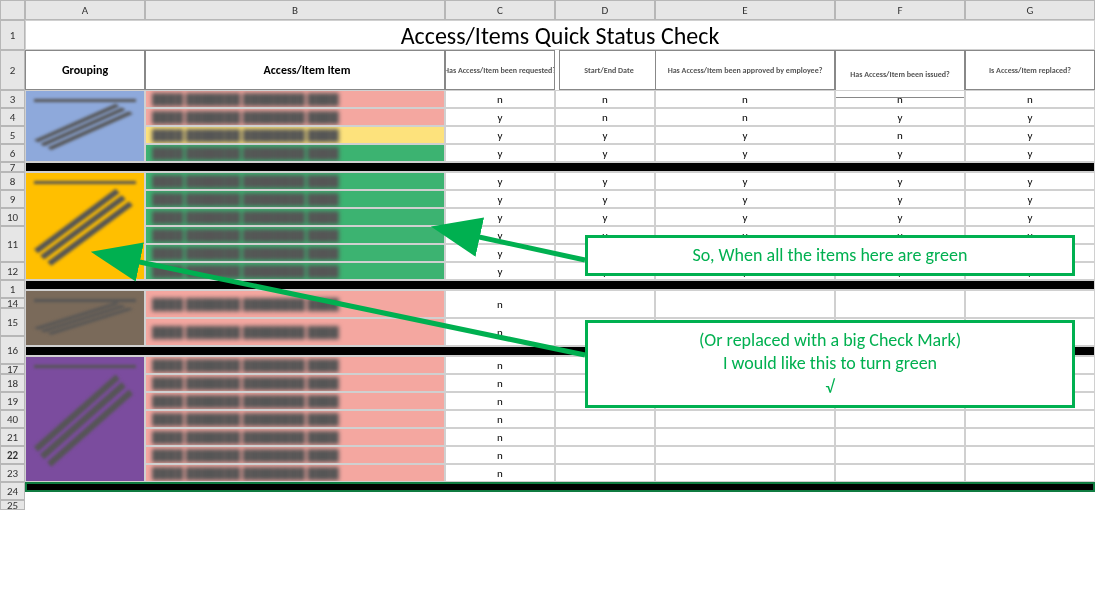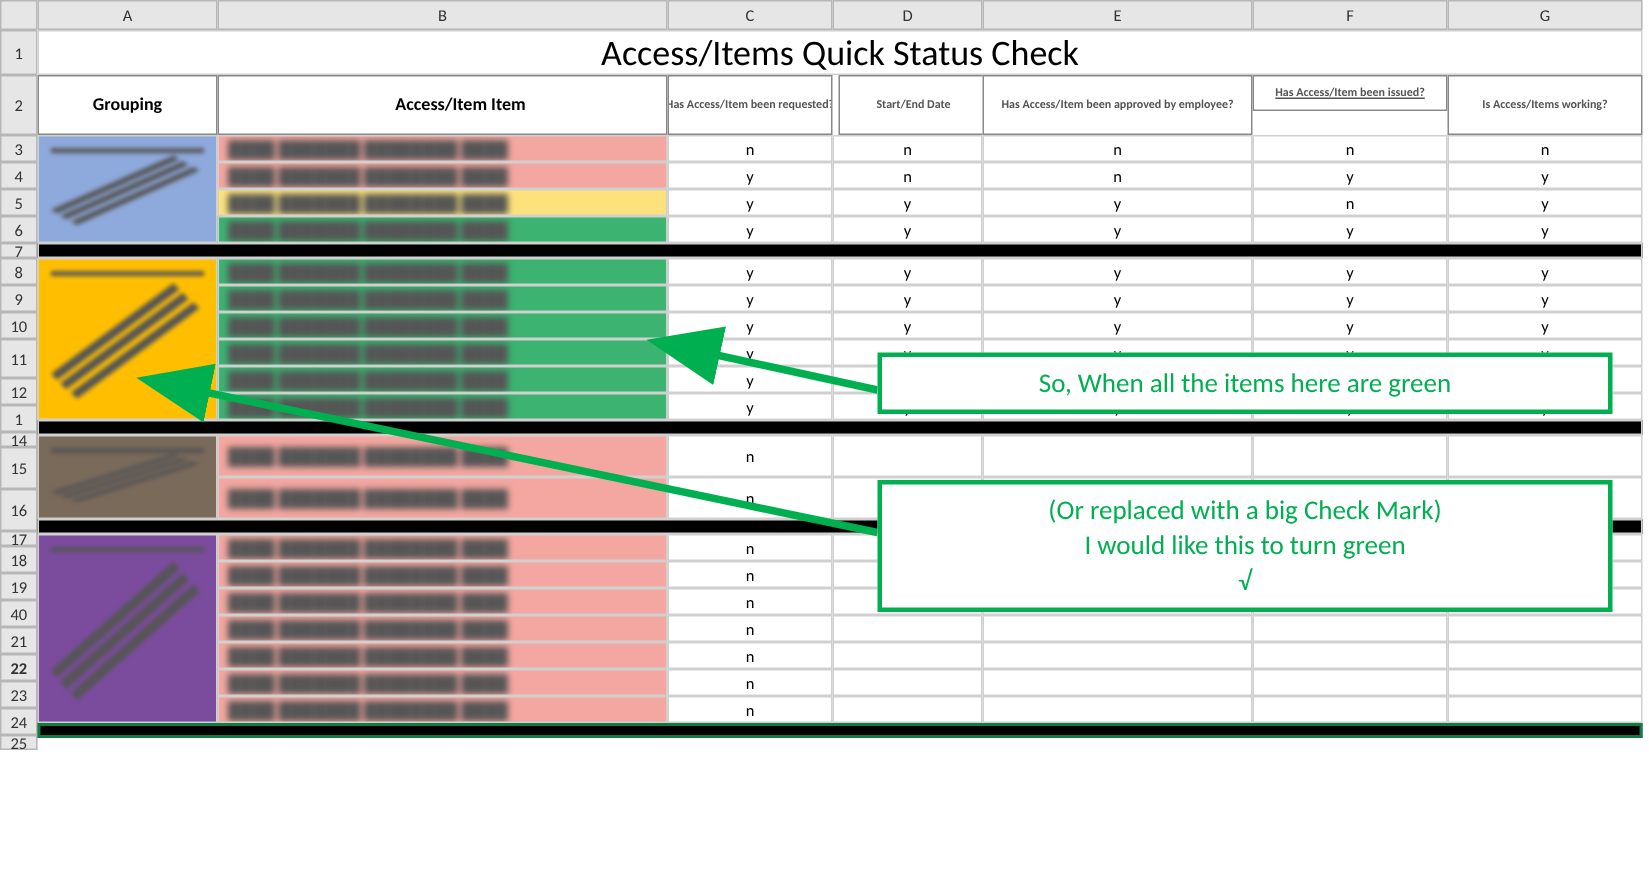--- a/index.html
+++ b/index.html
@@ -145,21 +145,21 @@
     <div class="rh" style="height: 30px;">1</div>
     <div class="rh" style="height: 40px;">2</div>
     <div class="rh" style="height: 18px;">3</div>
     <div class="rh" style="height: 18px;">4</div>
     <div class="rh" style="height: 18px;">5</div>
     <div class="rh" style="height: 18px;">6</div>
     <div class="rh" style="height: 10px;">7</div>
     <div class="rh" style="height: 18px;">8</div>
     <div class="rh" style="height: 18px;">9</div>
     <div class="rh" style="height: 18px;">10</div>
-    <div class="rh" style="height: 26px;">11</div>
+    <div class="rh" style="height: 36px;">11</div>
     <div class="rh" style="height: 18px;">12</div>
     <div class="rh" style="height: 18px;">1</div>
     <div class="rh" style="height: 10px;">14</div>
     <div class="rh" style="height: 28px;">15</div>
     <div class="rh" style="height: 28px;">16</div>
     <div class="rh" style="height: 10px;">17</div>
     <div class="rh" style="height: 18px;">18</div>
     <div class="rh" style="height: 18px;">19</div>
     <div class="rh" style="height: 18px;">40</div>
     <div class="rh" style="height: 18px;">21</div>
@@ -168,22 +168,22 @@
     <div class="rh" style="height: 18px;">24</div>
     <div class="rh" style="height: 10px;">25</div>
   </div>
 <div class="grid" id="grid">
     <div class="cell title-cell" style="left: 0px; top: 0px; width: 1070px; height: 30px;">Access/Items Quick Status Check</div>
     <div class="cell hdr" style="left: 0px; top: 30px; width: 120px; height: 40px;">Grouping</div>
     <div class="cell hdr" style="left: 120px; top: 30px; width: 300px; height: 40px; padding-left: 28px;">Access/Item Item</div>
     <div class="cell hdr hdr-small" style="left: 420px; top: 30px; width: 110px; height: 40px;">Has Access/Item been requested?</div>
     <div class="cell hdr hdr-small" style="left: 534px; top: 30px; width: 100px; height: 40px;">Start/End Date</div>
     <div class="cell hdr hdr-small" style="left: 630px; top: 30px; width: 180px; height: 40px;">Has Access/Item been approved by employee?</div>
-    <div class="cell hdr hdr-small" style="left: 810px; top: 30px; width: 130px; height: 24px; text-decoration: underline;">Has Access/Item been issued?</div>
-    <div class="cell hdr hdr-small" style="left: 940px; top: 30px; width: 130px; height: 40px;">Is Access/Items working?</div>
+    <div class="cell hdr hdr-small" style="left: 810px; top: 30px; width: 130px; height: 48px;">Has Access/Item been issued?</div>
+    <div class="cell hdr hdr-small" style="left: 940px; top: 30px; width: 130px; height: 40px;">Is Access/Item replaced?</div>
     <div class="cell grp-blue" style="left: 0px; top: 70px; width: 120px; height: 72px;">
       <div class="diag"><svg width="100%" height="100%" viewBox="0 0 100 100" preserveAspectRatio="none">
           <line x1="8" y1="85" x2="88" y2="18" stroke="#555" stroke-width="6"></line>
           <line x1="15" y1="92" x2="95" y2="25" stroke="#555" stroke-width="6"></line>
           <line x1="2" y1="78" x2="82" y2="11" stroke="#555" stroke-width="6"></line>
         </svg></div>
     </div>
     <div class="cell grp-orange" style="left: 0px; top: 152px; width: 120px; height: 108px;">
       <div class="diag"><svg width="100%" height="100%" viewBox="0 0 100 100" preserveAspectRatio="none">
           <line x1="8" y1="85" x2="88" y2="18" stroke="#555" stroke-width="6"></line>

